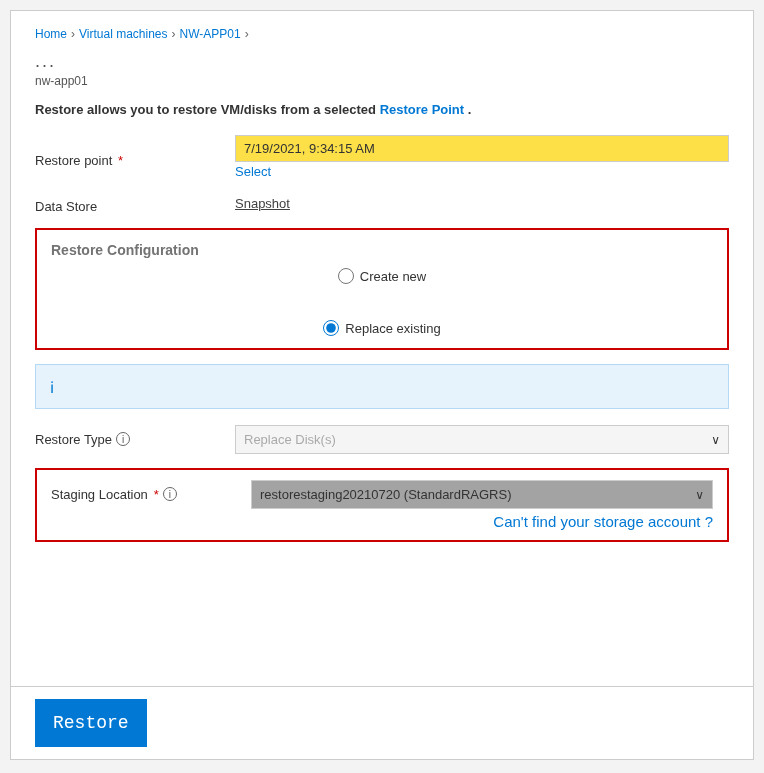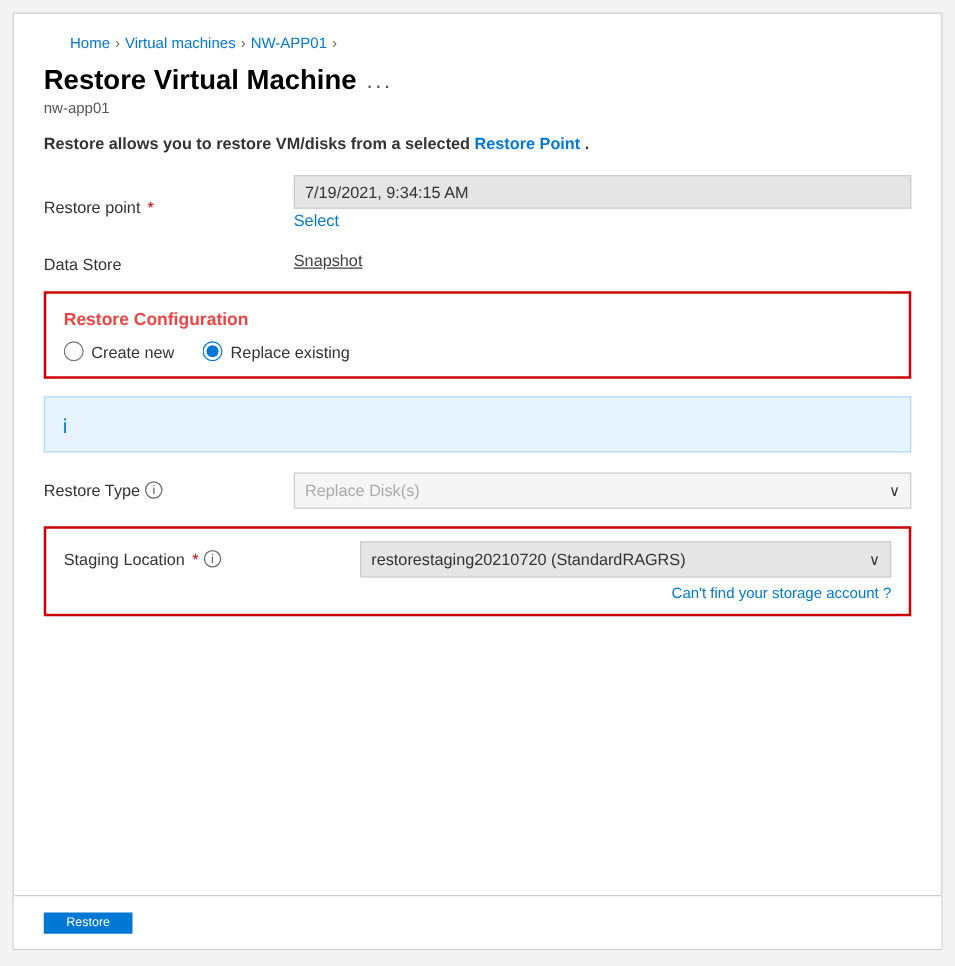--- a/index.html
+++ b/index.html
@@ -24,21 +24,20 @@
       padding: 16px 24px;
       flex: 1;
     }
     .breadcrumb {
       display: flex;
       align-items: flex-end;
       gap: 4px;
       font-size: 12px;
       color: #0078d4;
       margin-bottom: 10px;
-      margin-left: 21px;
     }
     .breadcrumb span.separator {
       color: #666;
       font-size: 12px;
     }
     .breadcrumb a {
       color: #0078d4;
       text-decoration: none;
       cursor: pointer;
     }
@@ -90,21 +89,21 @@
     }
     .form-control-area {
       flex: 1;
     }
     .text-input {
       width: 100%;
       border: 1px solid #ccc;
       padding: 5px 8px;
       font-size: 13px;
       color: #333;
-      background: #e5e5e5;
+      background: #fde047;
       outline: none;
     }
     .link-btn {
       color: #0078d4;
       text-decoration: none;
       font-size: 13px;
       cursor: pointer;
       display: inline-block;
       margin-top: 2px;
     }
@@ -115,27 +114,28 @@
       text-decoration: underline;
     }
     .section-box {
       border: 2px solid #c00;
       padding: 12px 14px;
       margin-bottom: 14px;
     }
     .section-title {
       font-size: 14px;
       font-weight: 600;
-      color: #ef4444;
+      color: #737373;
       margin-bottom: 10px;
     }
     .radio-group {
       display: flex;
       align-items: center;
-      gap: 23px;
+      gap: 36px;
+      flex-direction: column;
     }
     .radio-option {
       display: flex;
       align-items: center;
       gap: 6px;
       cursor: pointer;
     }
     .radio-option input[type="radio"] {
       width: 16px;
       height: 16px;
@@ -205,79 +205,78 @@
       align-items: center;
     }
     .staging-section {
       border: 2px solid #c00;
       padding: 10px 14px;
       margin-bottom: 14px;
     }
     .staging-inner {
       display: flex;
       align-items: center;
-      gap: 37px;
     }
     .select-enabled {
       flex: 1;
       border: 1px solid #ccc;
       padding: 6px 8px;
       font-size: 13px;
       color: #333;
-      background: #e5e5e5;
+      background: #a3a3a3;
       display: flex;
       justify-content: space-between;
       align-items: center;
       cursor: pointer;
     }
     .chevron-icon {
       color: #333;
       font-size: 12px;
     }
     .cant-find-link {
       text-align: right;
       margin-top: 4px;
     }
     .cant-find-link a {
       color: #0078d4;
       text-decoration: none;
-      font-size: 12px;
+      font-size: 15px;
     }
     .footer-bar {
       border-top: 1px solid #ccc;
       padding: 12px 24px;
       background: #fff;
     }
     .restore-btn {
       background: #0078d4;
       color: #fff;
       border: none;
-      padding: 3px 18px;
-      font-size: 10px;
+      padding: 14px 18px;
+      font-size: 18px;
       cursor: pointer;
       font-weight: 500;
+      font-family: Liberation Mono, monospace;
     }
   </style>
 </head>
 <body>
 
 <div class="page-wrapper">
   <div class="content-area">
 
     <div class="breadcrumb">
       <a>Home</a>
       <span class="separator">›</span>
       <a>Virtual machines</a>
       <span class="separator">›</span>
       <a>NW-APP01</a>
       <span class="separator">›</span>
     </div>
 
     <div class="page-title">
-      <span>Restore Virtual Machine</span>
       <span class="ellipsis">...</span>
     </div>
     <div class="subtitle">nw-app01</div>
 
     <div class="description">
       <span>Restore allows you to restore VM/disks from a selected </span>
       <a>Restore Point</a>
       <span>.</span>
     </div>
 

